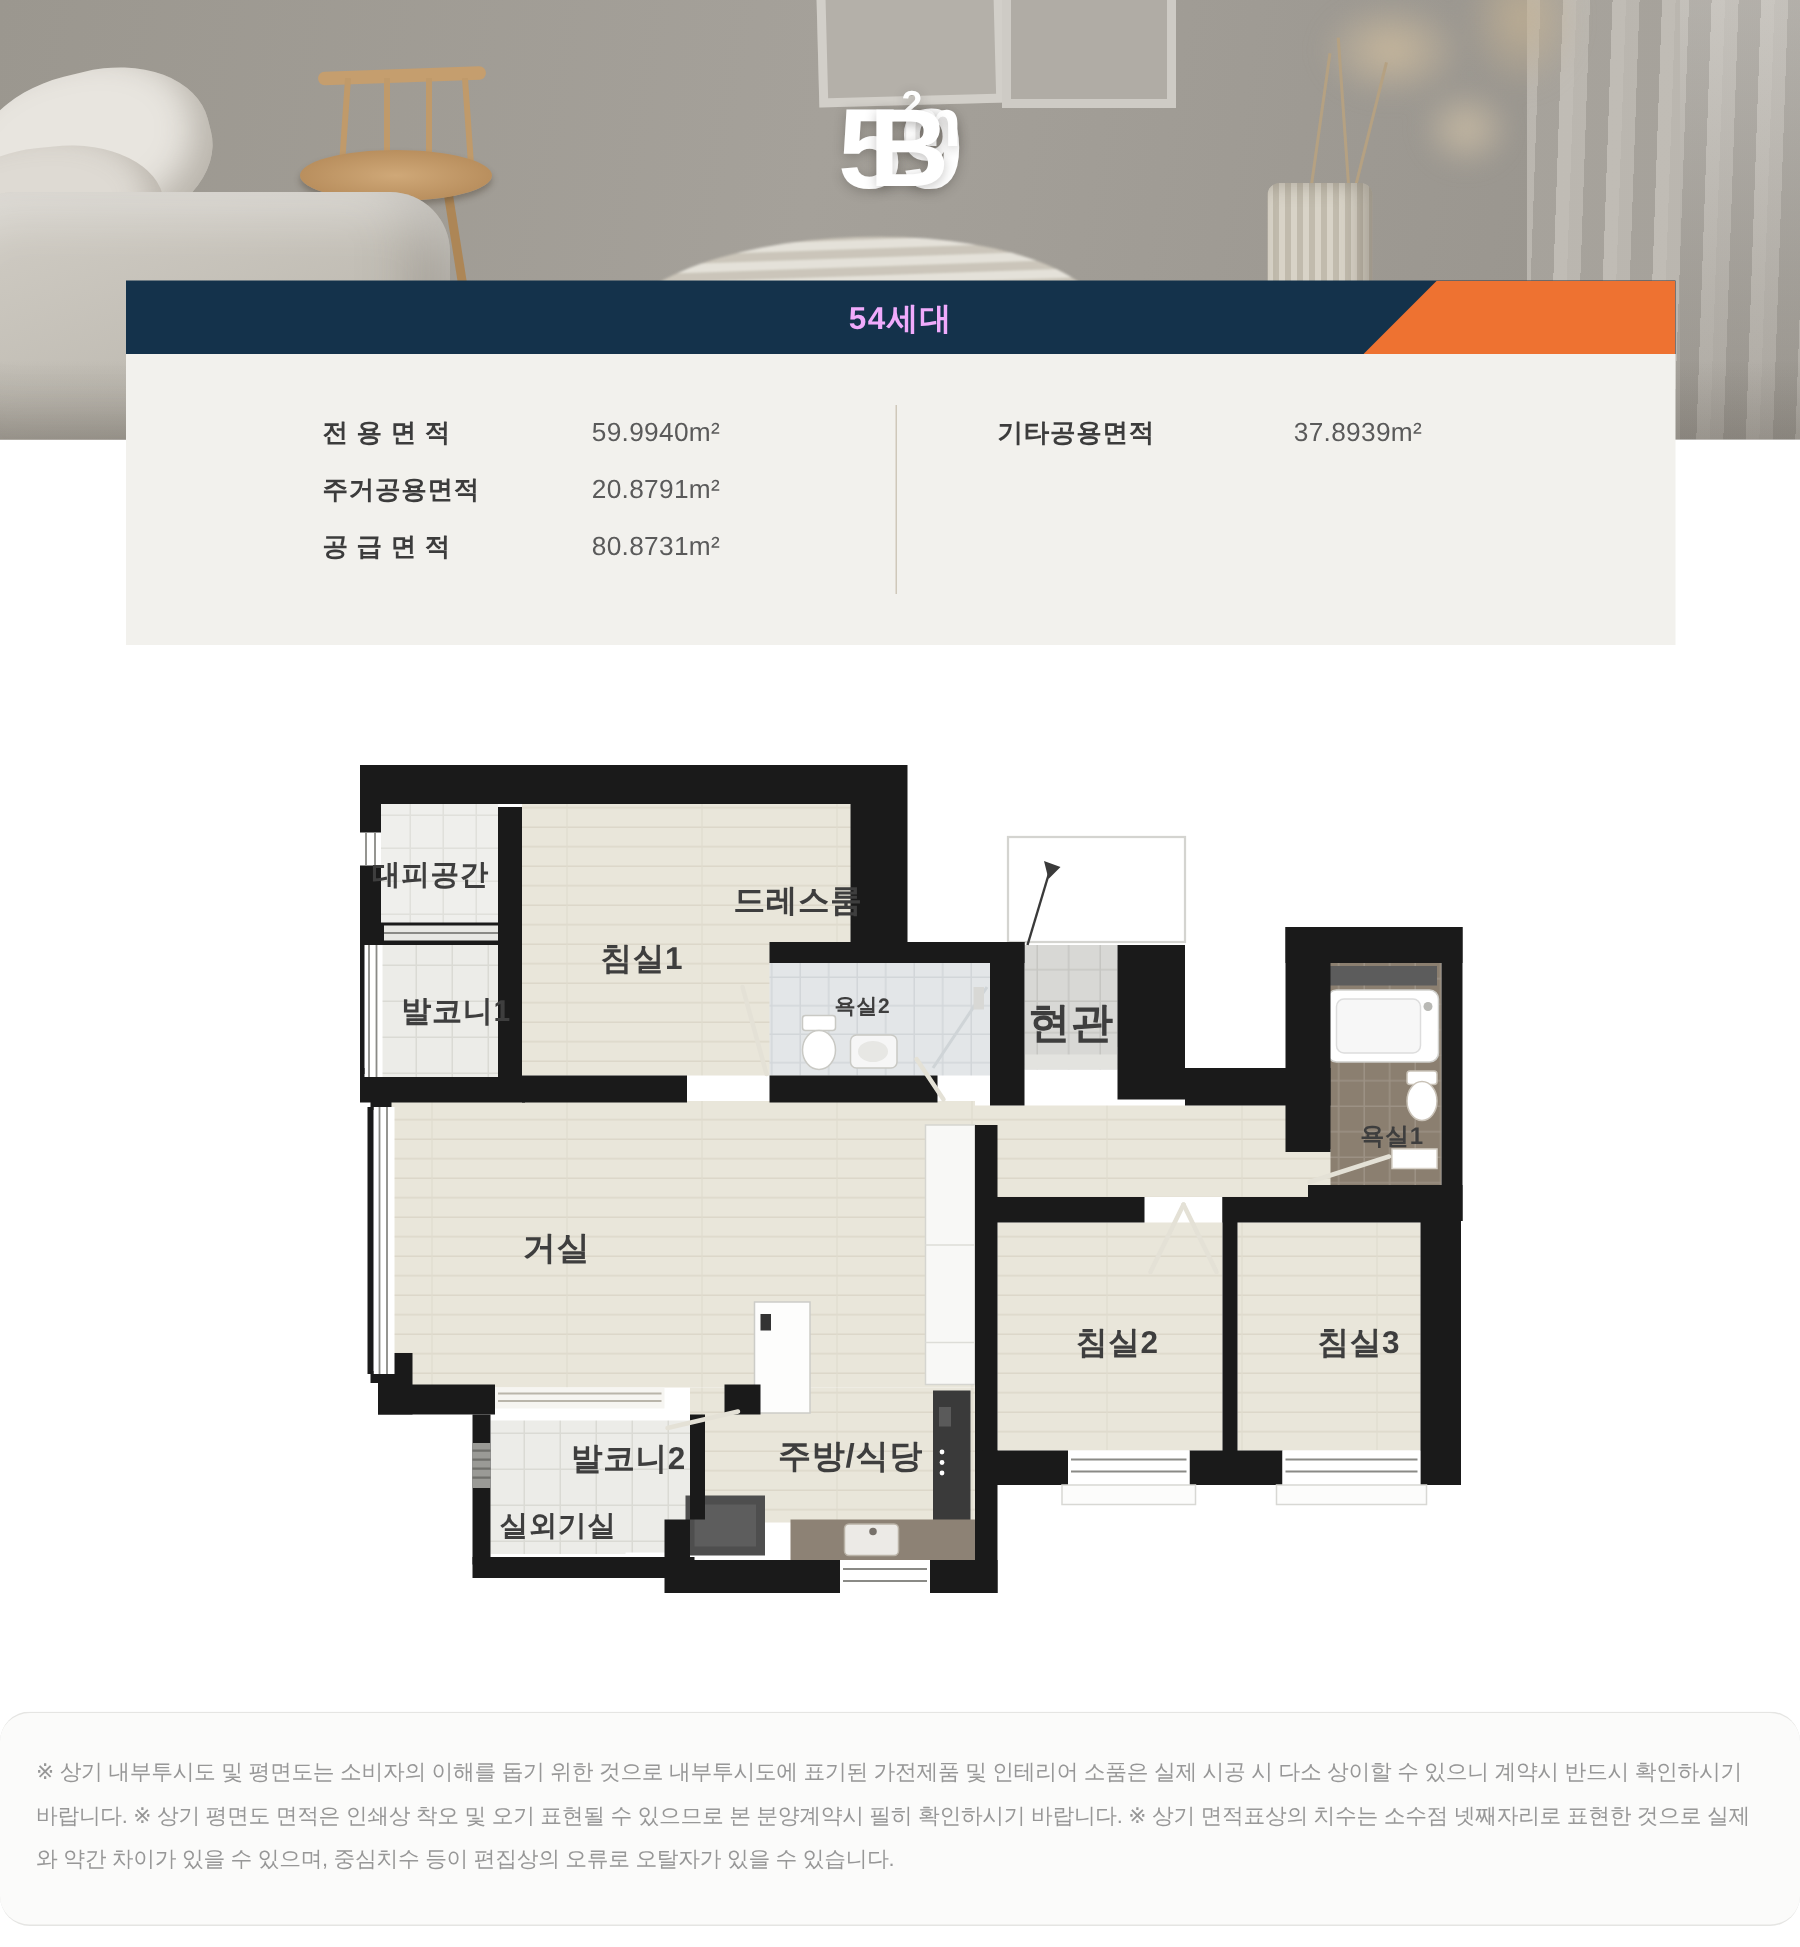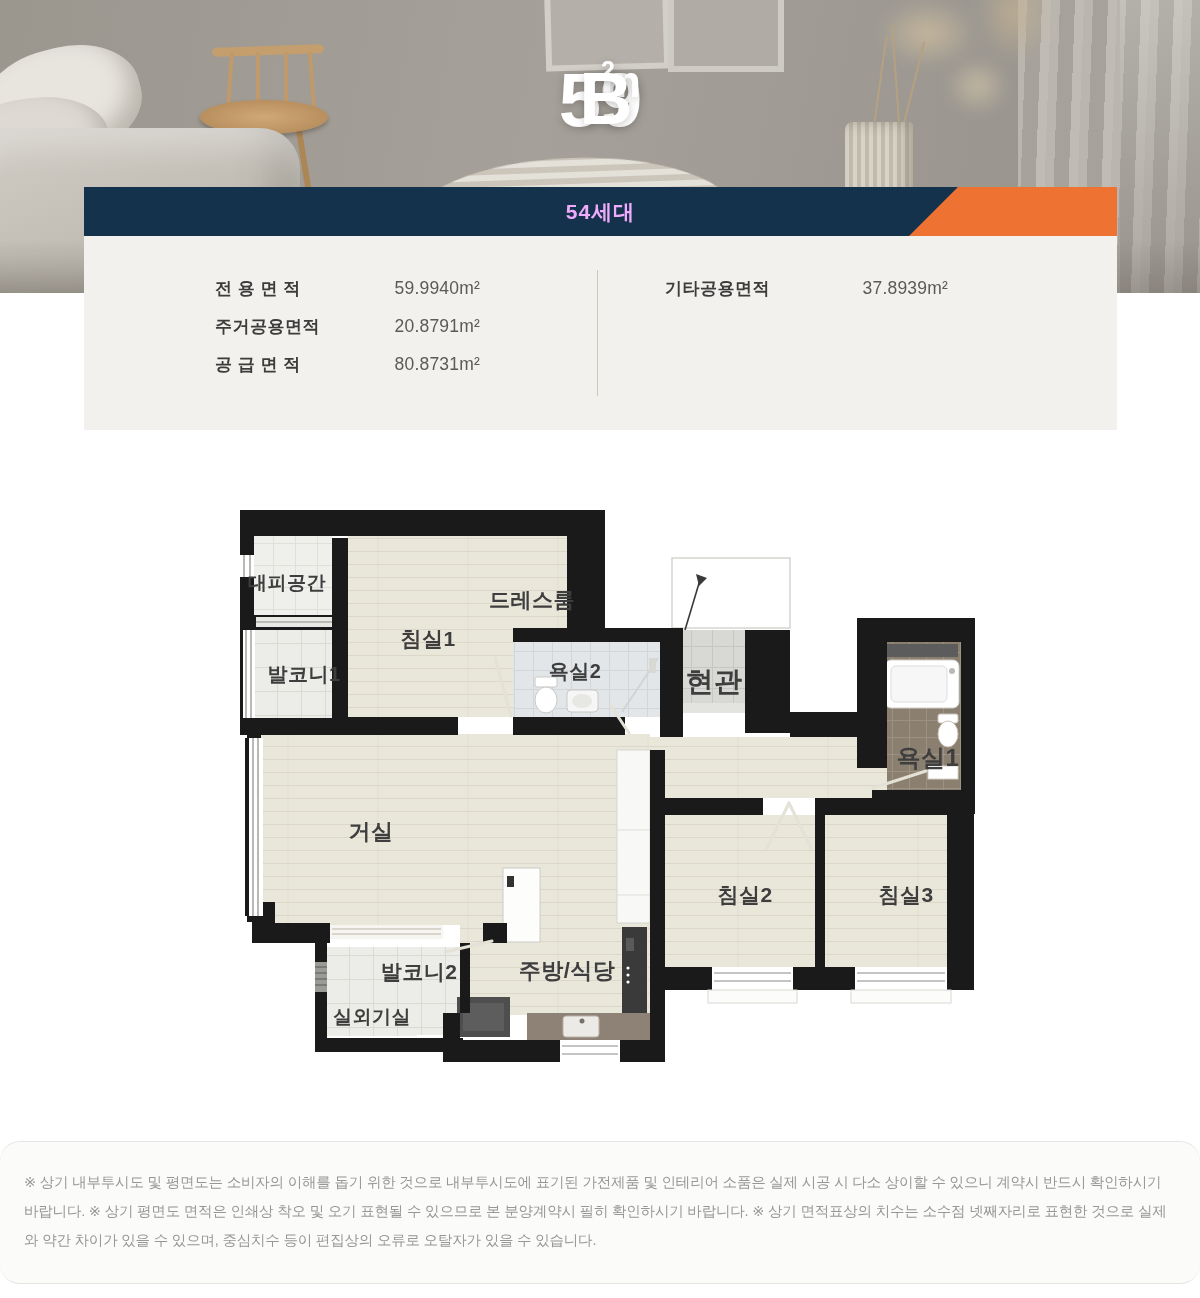--- a/index.html
+++ b/index.html
@@ -309,23 +309,23 @@
   <polygon points="466,74 477,78 469,86" fill="#3a3a3a"></polygon>
 
   <rect x="85" y="462" width="12" height="30" fill="#9a9a96"></rect>
   <path d="M85 467 H97 M85 473 H97 M85 479 H97 M85 485 H97" stroke="#6f6f6b" stroke-width="1.5"></path>
 </svg>
 
   <div class="room-label" style="left:57px;top:83px;font-size:19px">대피공간</div>
   <div class="room-label" style="left:74px;top:174px;font-size:20px">발코니1</div>
   <div class="room-label" style="left:198px;top:139px;font-size:21px">침실1</div>
   <div class="room-label" style="left:302px;top:100px;font-size:21px">드레스룸</div>
-  <div class="room-label" style="left:345px;top:171px;font-size:20px">욕실2</div>
+  <div class="room-label" style="left:345px;top:171px;font-size:14px">욕실2</div>
   <div class="room-label" style="left:484px;top:182px;font-size:28px">현관</div>
-  <div class="room-label" style="left:698px;top:258px;font-size:24px">욕실1</div>
+  <div class="room-label" style="left:698px;top:258px;font-size:16px">욕실1</div>
   <div class="room-label" style="left:141px;top:332px;font-size:22px">거실</div>
   <div class="room-label" style="left:337px;top:471px;font-size:22px">주방/식당</div>
   <div class="room-label" style="left:189px;top:472px;font-size:21px">발코니2</div>
   <div class="room-label" style="left:142px;top:517px;font-size:19px">실외기실</div>
   <div class="room-label" style="left:515px;top:395px;font-size:21px">침실2</div>
   <div class="room-label" style="left:676px;top:395px;font-size:21px">침실3</div>
 </div>
 
 <div class="footer">
   <p>※ 상기 내부투시도 및 평면도는 소비자의 이해를 돕기 위한 것으로 내부투시도에 표기된 가전제품 및 인테리어 소품은 실제 시공 시 다소 상이할 수 있으니 계약시 반드시 확인하시기 바랍니다. ※ 상기 평면도 면적은 인쇄상 착오 및 오기 표현될 수 있으므로 본 분양계약시 필히 확인하시기 바랍니다. ※ 상기 면적표상의 치수는 소수점 넷째자리로 표현한 것으로 실제와 약간 차이가 있을 수 있으며, 중심치수 등이 편집상의 오류로 오탈자가 있을 수 있습니다.</p>

